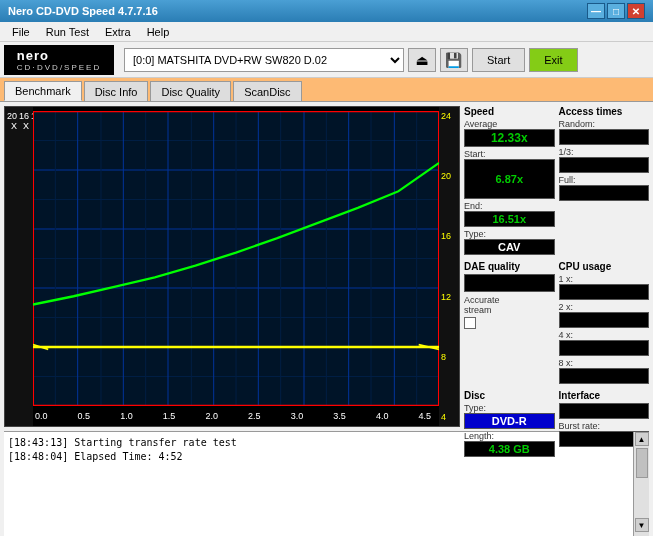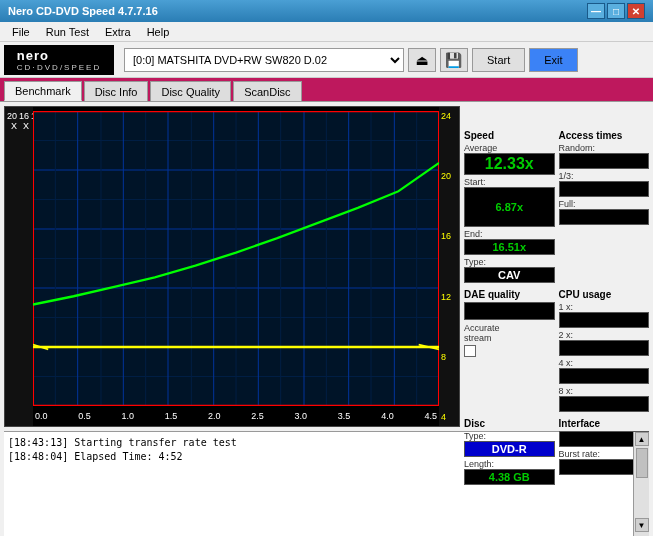--- a/index.html
+++ b/index.html
@@ -94,29 +94,29 @@
       height: 24px;
       padding: 0 14px;
       background: #e0e0e0;
       border: 1px solid #999;
       cursor: pointer;
       font-size: 11px;
     }
     .exit-btn {
       height: 24px;
       padding: 0 14px;
-      background: #3b82f6;
+      background: #84cc16;
       border: 1px solid #999;
       cursor: pointer;
       font-size: 11px;
     }
 
     
     .tabs {
-      background: #be185d;
+      background: #fdba74;
       display: flex;
       align-items: flex-end;
       padding: 4px 4px 0 4px;
       border-bottom: 1px solid #999;
       height: 24px;
     }
     .tab {
       padding: 2px 10px;
       font-size: 11px;
       border: 1px solid #999;
@@ -362,42 +362,42 @@
       <line x1="0" y1="250" x2="400" y2="250" stroke="#ff0000" stroke-width="2"></line>
 
       <line x1="0" y1="200" x2="400" y2="200" stroke="#ffff00" stroke-width="2"></line>
 
       <line x1="0" y1="198" x2="15" y2="202" stroke="#ffff00" stroke-width="1.5"></line>
       <line x1="380" y1="198" x2="400" y2="202" stroke="#ffff00" stroke-width="1.5"></line>
 
       <polyline points="0,164 40,157 80,149 120,141 160,131 200,120 240,108 280,95 320,82 360,68 400,44" fill="none" stroke="#00ff00" stroke-width="2"></polyline>
     </svg>
 
-    <div style="position:absolute; bottom:0; left:28px; right:20px; height:20px; display:flex; justify-content:space-between; align-items:center; color:white; font-size:9px; padding:0 2px;">
+    <div style="position:absolute; bottom:0; left:28px; right:26px; height:20px; display:flex; justify-content:space-between; align-items:center; color:white; font-size:9px; padding:0 2px;">
       <span>0.0</span>
       <span>0.5</span>
       <span>1.0</span>
       <span>1.5</span>
       <span>2.0</span>
       <span>2.5</span>
       <span>3.0</span>
       <span>3.5</span>
       <span>4.0</span>
       <span>4.5</span>
     </div>
   </div>
 
   <div class="right-panel">
 
-    <div style="display:flex; gap:4px; margin-bottom:3px;margin-top:24px;">
+    <div style="display:flex; gap:4px; margin-bottom:3px;">
 
       <div style="flex:1;">
         <div class="section-title">Speed</div>
         <div style="font-size:9px; color:#333;">Average</div>
-        <div class="stat-value-box" style="background:#000; color:#00cc00; font-weight:bold; font-size:16px; padding:1px 3px; border:1px solid #555; text-align:center; margin-bottom:2px;">12.33x</div>
+        <div class="stat-value-box" style="background:#000; color:#00cc00; font-weight:bold; font-size:12px; padding:1px 3px; border:1px solid #555; text-align:center; margin-bottom:2px;">12.33x</div>
         <div style="font-size:9px; color:#333;">Start:</div>
         <div class="stat-value-box" style="background:#000; color:#00cc00; font-size:11px; padding:13px 3px; border:1px solid #555; text-align:center; margin-bottom:2px;">6.87x</div>
         <div style="font-size:9px; color:#333;">End:</div>
         <div class="stat-value-box" style="background:#000; color:#00cc00; font-size:11px; padding:1px 3px; border:1px solid #555; text-align:center; margin-bottom:2px;">16.51x</div>
         <div style="font-size:9px; color:#333;">Type:</div>
         <div class="stat-value-box" style="background:#000; color:white; font-size:11px; padding:1px 3px; border:1px solid #555; text-align:center;">CAV</div>
       </div>
 
       <div style="flex:1;">
         <div class="section-title">Access times</div>

